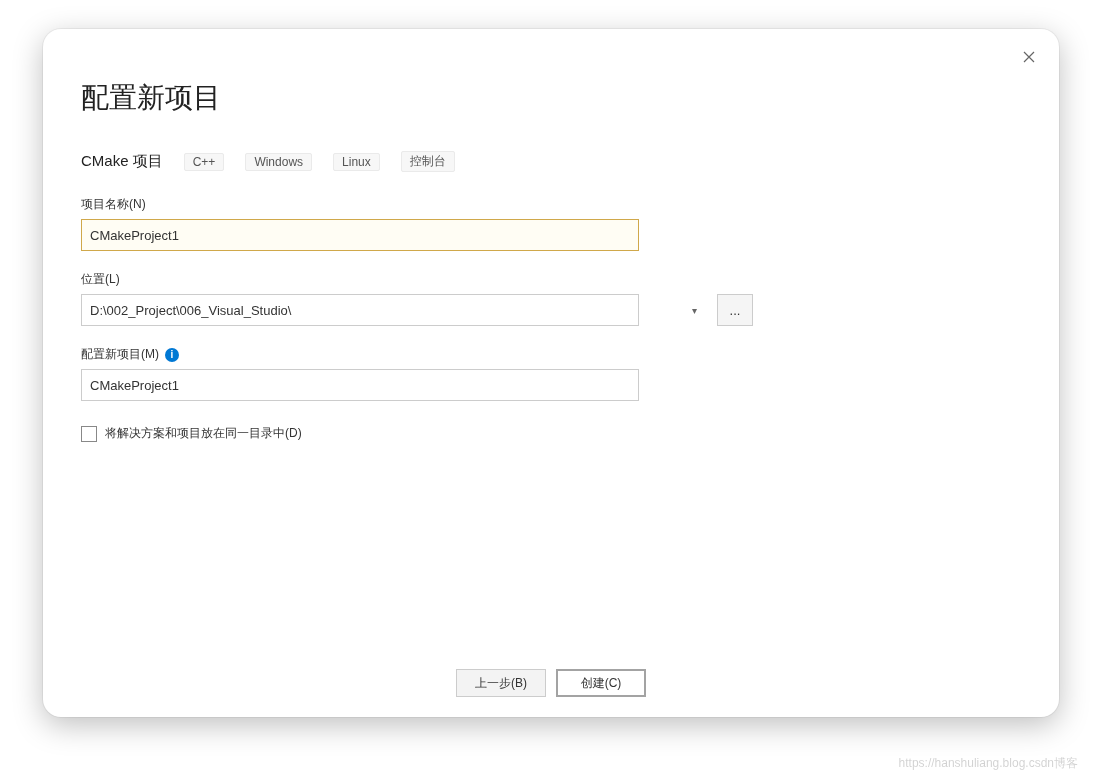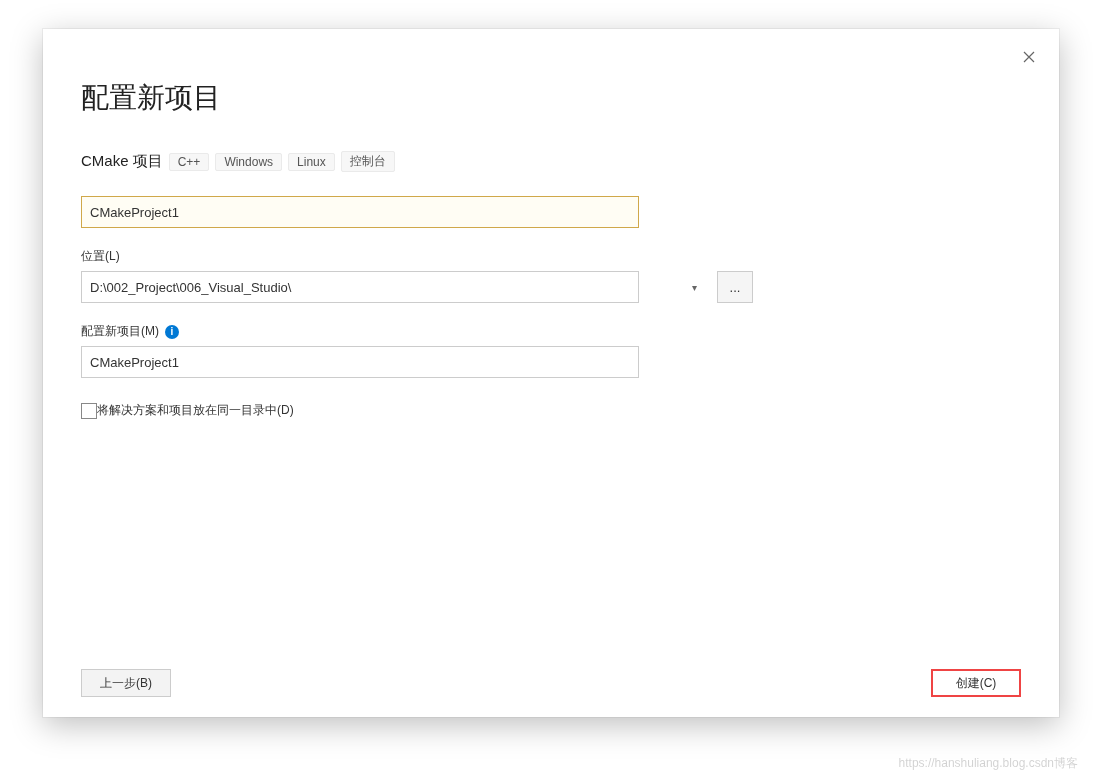--- a/index.html
+++ b/index.html
@@ -15,20 +15,21 @@
     position: absolute;
     left: 43px;
     top: 29px;
     width: 1016px;
     height: 688px;
     background: #fff;
     box-shadow: 0 8px 30px rgba(0,0,0,0.25), 0 0 0 1px rgba(0,0,0,0.05);
     padding: 50px 38px 20px 38px;
     display: flex;
     flex-direction: column;
+    border-radius: 18px;
   }
   .close-btn {
     position: absolute;
     top: 16px;
     right: 18px;
     width: 24px;
     height: 24px;
     cursor: pointer;
     color: #666;
     display: flex;
@@ -38,21 +39,21 @@
   .close-btn svg { width: 12px; height: 12px; }
   .page-title {
     font-size: 28px;
     font-weight: 400;
     color: #222;
     margin-bottom: 34px;
   }
   .subtitle-row {
     display: flex;
     align-items: center;
-    gap: 6px;
+    gap: 21px;
     margin-bottom: 24px;
   }
   .project-type {
     font-size: 15px;
     color: #222;
   }
   .tag {
     font-size: 12px;
     color: #555;
     background: #f7f7f7;
@@ -130,53 +131,54 @@
     color: #fff;
     align-items: center;
     justify-content: center;
     font-size: 10px;
     font-weight: bold;
     font-style: normal;
   }
   .checkbox-row {
     display: flex;
     align-items: center;
+    gap: 8px;
     margin-top: 4px;
   }
   .checkbox {
     width: 16px;
     height: 16px;
     border: 1px solid #888;
     cursor: pointer;
     background: #fff;
   }
   .checkbox-label {
     font-size: 12px;
     color: #333;
   }
   .footer {
     margin-top: auto;
     display: flex;
-    justify-content: space-between;
+    justify-content: center;
     gap: 10px;
     padding-top: 20px;
   }
   .footer-btn {
     min-width: 90px;
     height: 28px;
     border: 1px solid #ccc;
     background: #f3f3f3;
     font-size: 12px;
     font-family: inherit;
     color: #333;
     cursor: pointer;
     padding: 0 14px;
   }
   .footer-btn.primary {
-    border: 2px solid #ef4444;
+    border: 2px solid #a3a3a3;
     background: #fff;
   }
   .watermark {
     position: absolute;
     bottom: 8px;
     right: 16px;
     font-size: 12px;
     color: rgba(0,0,0,0.18);
     font-family: Liberation Sans, sans-serif;
   }
@@ -196,20 +198,21 @@
 
   <div class="subtitle-row">
     <span class="project-type">CMake 项目</span>
     <span class="tag">C++</span>
     <span class="tag">Windows</span>
     <span class="tag">Linux</span>
     <span class="tag">控制台</span>
   </div>
 
   <div class="field-group">
+    <div class="field-label">项目名称(N)</div>
     <input type="text" class="text-input focused" value="CMakeProject1" style="">
   </div>
 
   <div class="field-group">
     <div class="field-label">位置(L)</div>
     <div class="location-row">
       <div class="dropdown-wrapper">
         <input type="text" class="dropdown-input" value="D:\002_Project\006_Visual_Studio\" style="">
         <span class="dropdown-arrow">▾</span>
       </div>

